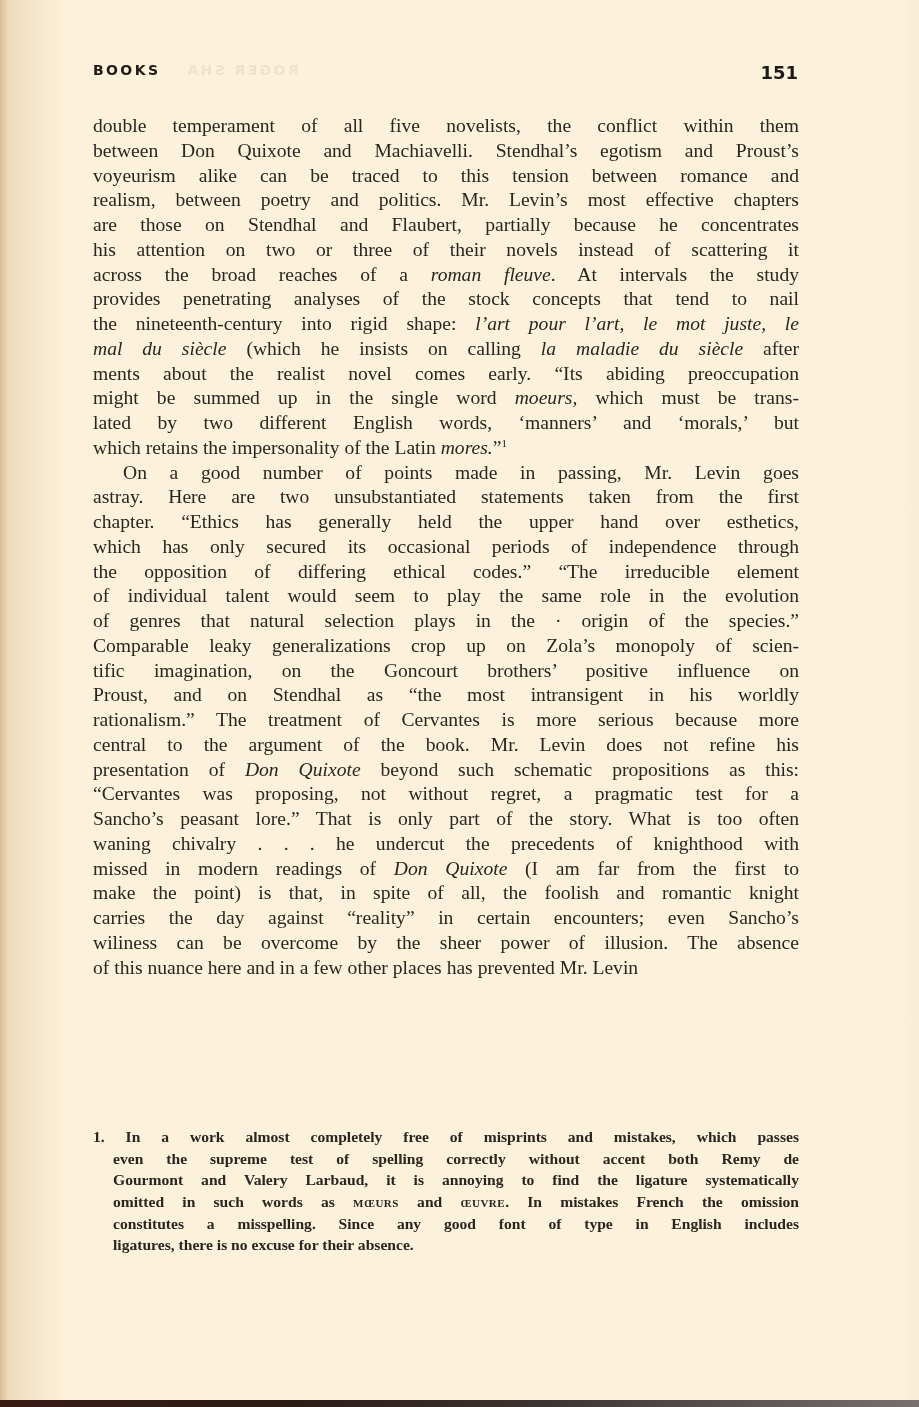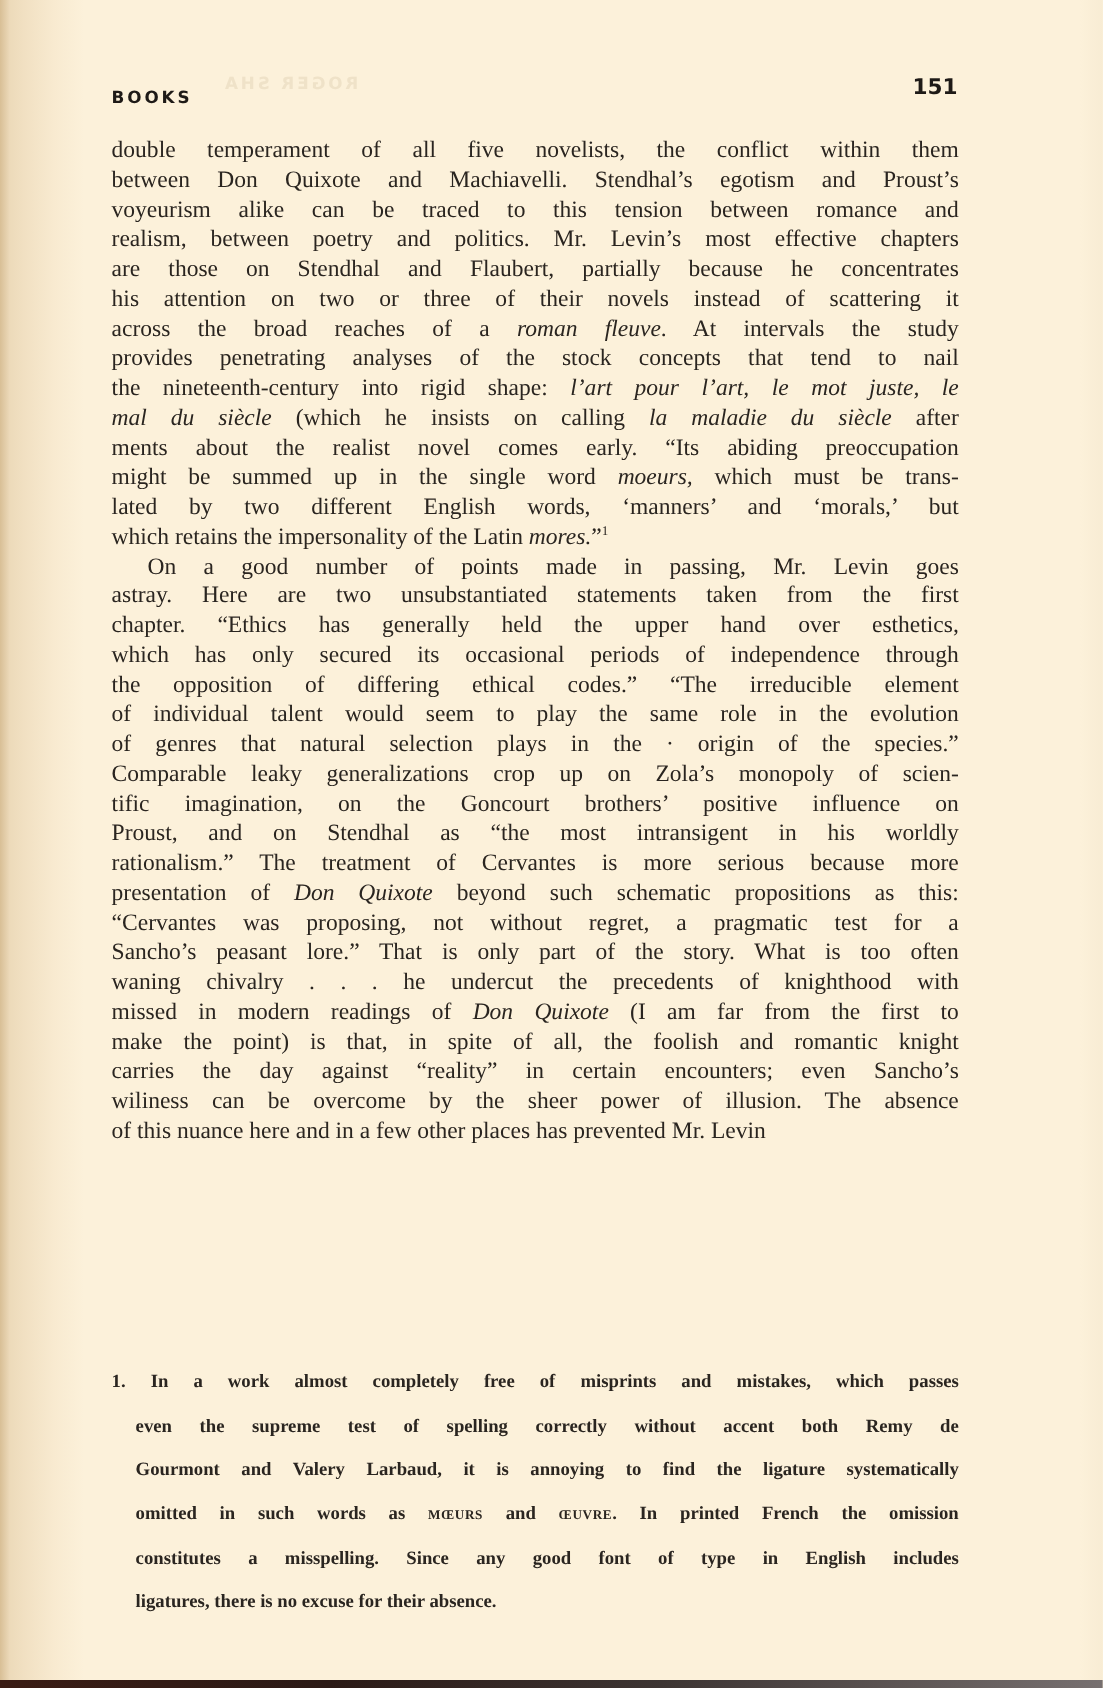--- a/index.html
+++ b/index.html
@@ -19,21 +19,21 @@
     background: linear-gradient(to right, #d8bf96, #ecd9b9);
   }
   .bottom-edge {
     position: absolute; left: 0; bottom: 0; width: 919px; height: 7px;
     background: linear-gradient(to right, #3a1c14 0%, #2b1a16 30%, #3c3432 60%, #777070 100%);
   }
   .running-head {
     position: absolute; top: 62px; left: 93px; width: 705px; height: 20px;
   }
   .running-head .title {
-    position: absolute; left: 0; top: 12px;
+    position: absolute; left: 0; top: 0;
     font-family: "DejaVu Sans", sans-serif; font-weight: bold;
     font-size: 14px; letter-spacing: 2.4px; color: #1e1a17;
   }
   .running-head .ghost {
     position: absolute; left: 92px; top: 0;
     font-family: "DejaVu Sans", sans-serif; font-weight: bold;
     font-size: 14px; letter-spacing: 2.4px; color: #efe2c8;
     transform: scaleX(-1);
   }
   .running-head .folio {
@@ -52,21 +52,21 @@
   .line.last { text-align-last: left; }
   .line.indent { padding-left: 30px; font-family: Liberation Serif, serif; }
   .line i { font-style: italic; }
   sup { font-size: 11px; line-height: 0; vertical-align: 7px; }
   .footnote {
     position: absolute; left: 93px; top: 1126px; width: 706px;
   }
   .fline {
     display: block; height: 21.7px; line-height: 21.7px;
     font-size: 15.6px; font-weight: bold; color: #2a2520;
-    text-align: justify; text-align-last: justify; white-space: nowrap; margin-top: 15px;
+    text-align: justify; text-align-last: justify; white-space: nowrap;
   }
   .fline.cont { padding-left: 20px; }
   .fline.last { text-align-last: left; }
   .sc { font-variant: small-caps; font-size: 16px; letter-spacing: 0.5px; }
 </style>
 </head>
 <body>
 
 <div class="page">
   <div class="gutter-shadow"></div>
@@ -99,35 +99,36 @@
         <span class="line"><span>astray. Here are two unsubstantiated statements taken from the first</span></span>
         <span class="line"><span>chapter. “Ethics has generally held the upper hand over esthetics,</span></span>
         <span class="line"><span>which has only secured its occasional periods of independence through</span></span>
         <span class="line"><span>the opposition of differing ethical codes.” “The irreducible element</span></span>
         <span class="line"><span>of individual talent would seem to play the same role in the evolution</span></span>
         <span class="line"><span>of genres that natural selection plays in the · origin of the species.”</span></span>
         <span class="line"><span>Comparable leaky generalizations crop up on Zola’s monopoly of scien-</span></span>
         <span class="line"><span>tific imagination, on the Goncourt brothers’ positive influence on</span></span>
         <span class="line"><span>Proust, and on Stendhal as “the most intransigent in his worldly</span></span>
         <span class="line"><span>rationalism.” The treatment of Cervantes is more serious because more</span></span>
+        <span class="line"><span>central to the argument of the book. Mr. Levin does not refine his</span></span>
         <span class="line"><span>presentation of </span><i>Don Quixote</i><span> beyond such schematic propositions as this:</span></span>
         <span class="line"><span>“Cervantes was proposing, not without regret, a pragmatic test for a</span></span>
         <span class="line"><span>Sancho’s peasant lore.” That is only part of the story. What is too often</span></span>
         <span class="line"><span>waning chivalry . . . he undercut the precedents of knighthood with</span></span>
         <span class="line"><span>missed in modern readings of </span><i>Don Quixote</i><span> (I am far from the first to</span></span>
         <span class="line"><span>make the point) is that, in spite of all, the foolish and romantic knight</span></span>
         <span class="line"><span>carries the day against “reality” in certain encounters; even Sancho’s</span></span>
         <span class="line"><span>wiliness can be overcome by the sheer power of illusion. The absence</span></span>
         <span class="line last"><span>of this nuance here and in a few other places has prevented Mr. Levin</span></span>
       </div>
     </div>
 
   <div class="footnote" id="footnote">
       <span class="fline"><span>1. In a work almost completely free of misprints and mistakes, which passes</span></span>
       <span class="fline cont"><span>even the supreme test of spelling correctly without accent both Remy de</span></span>
       <span class="fline cont"><span>Gourmont and Valery Larbaud, it is annoying to find the ligature systematically</span></span>
-      <span class="fline cont"><span>omitted in such words as </span><span class="sc">mœurs</span><span> and </span><span class="sc">œuvre</span><span>. In printed French the omission</span></span>
+      <span class="fline cont"><span>omitted in such words as </span><span class="sc">mœurs</span><span> and </span><span class="sc">œuvre</span><span>. In mistakes French the omission</span></span>
       <span class="fline cont"><span>constitutes a misspelling. Since any good font of type in English includes</span></span>
       <span class="fline cont last"><span>ligatures, there is no excuse for their absence.</span></span>
     </div>
 
   <div class="bottom-edge"></div>
 </div>
 
 </body></html>

